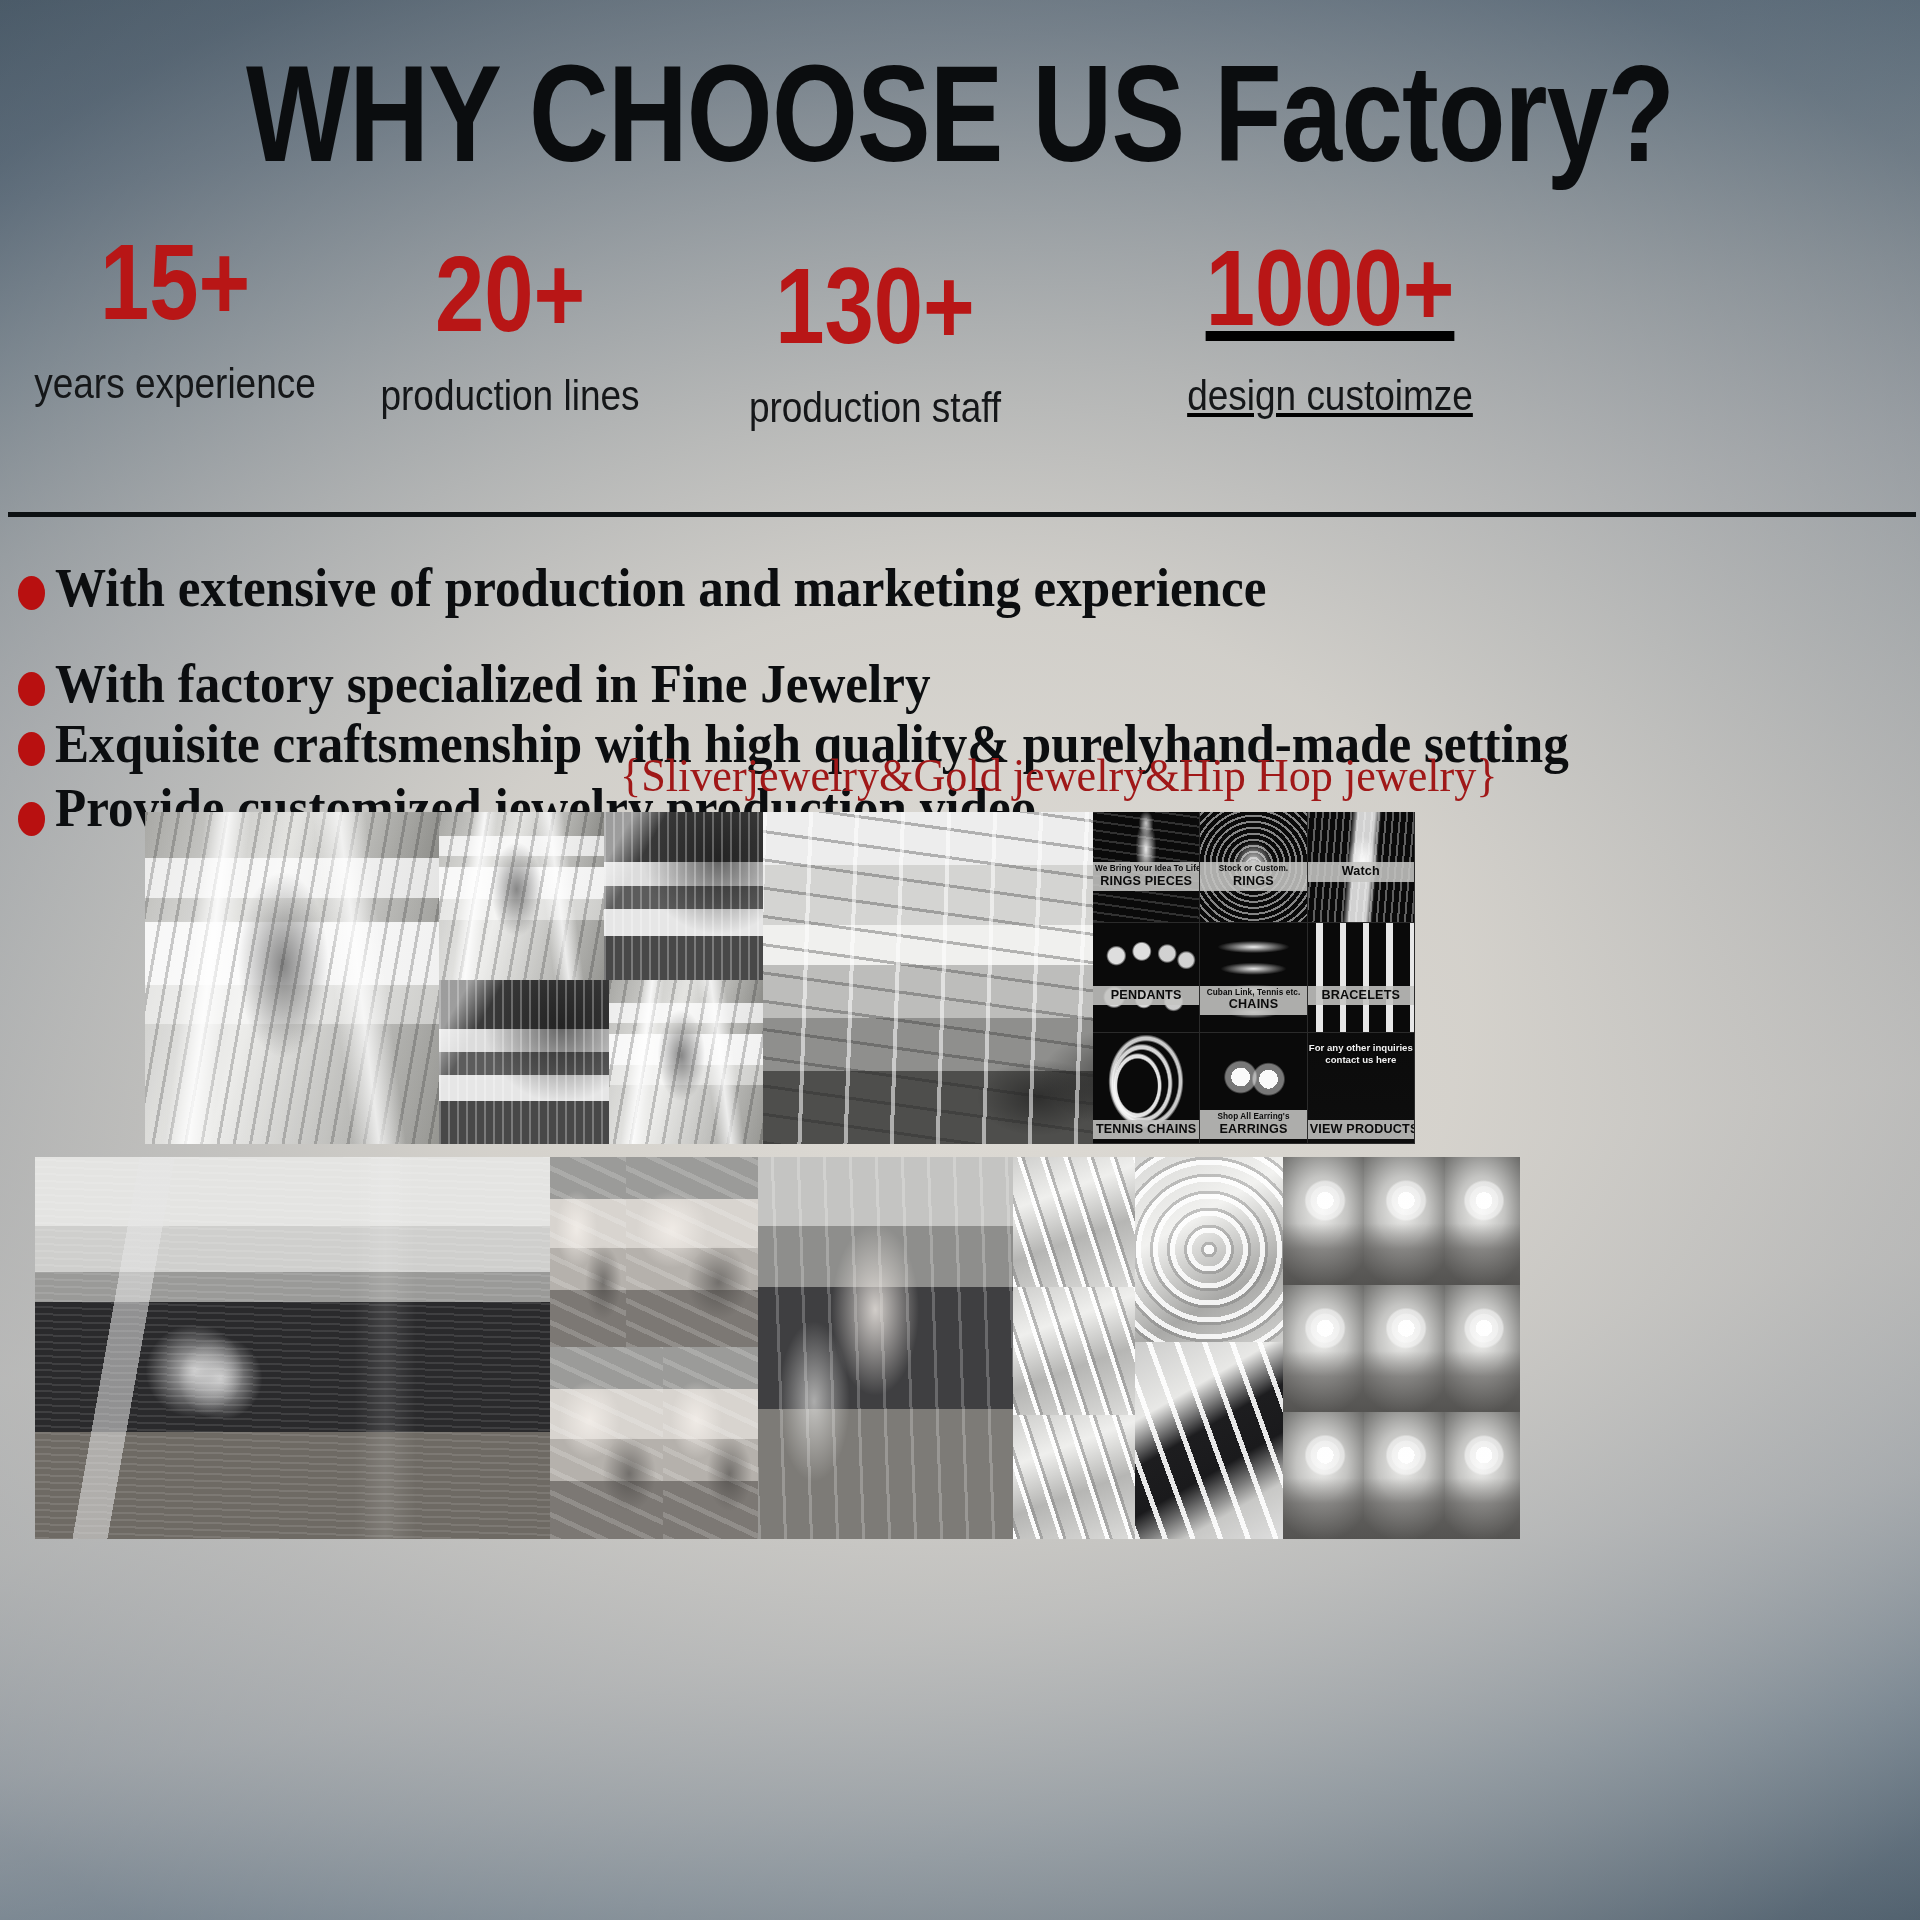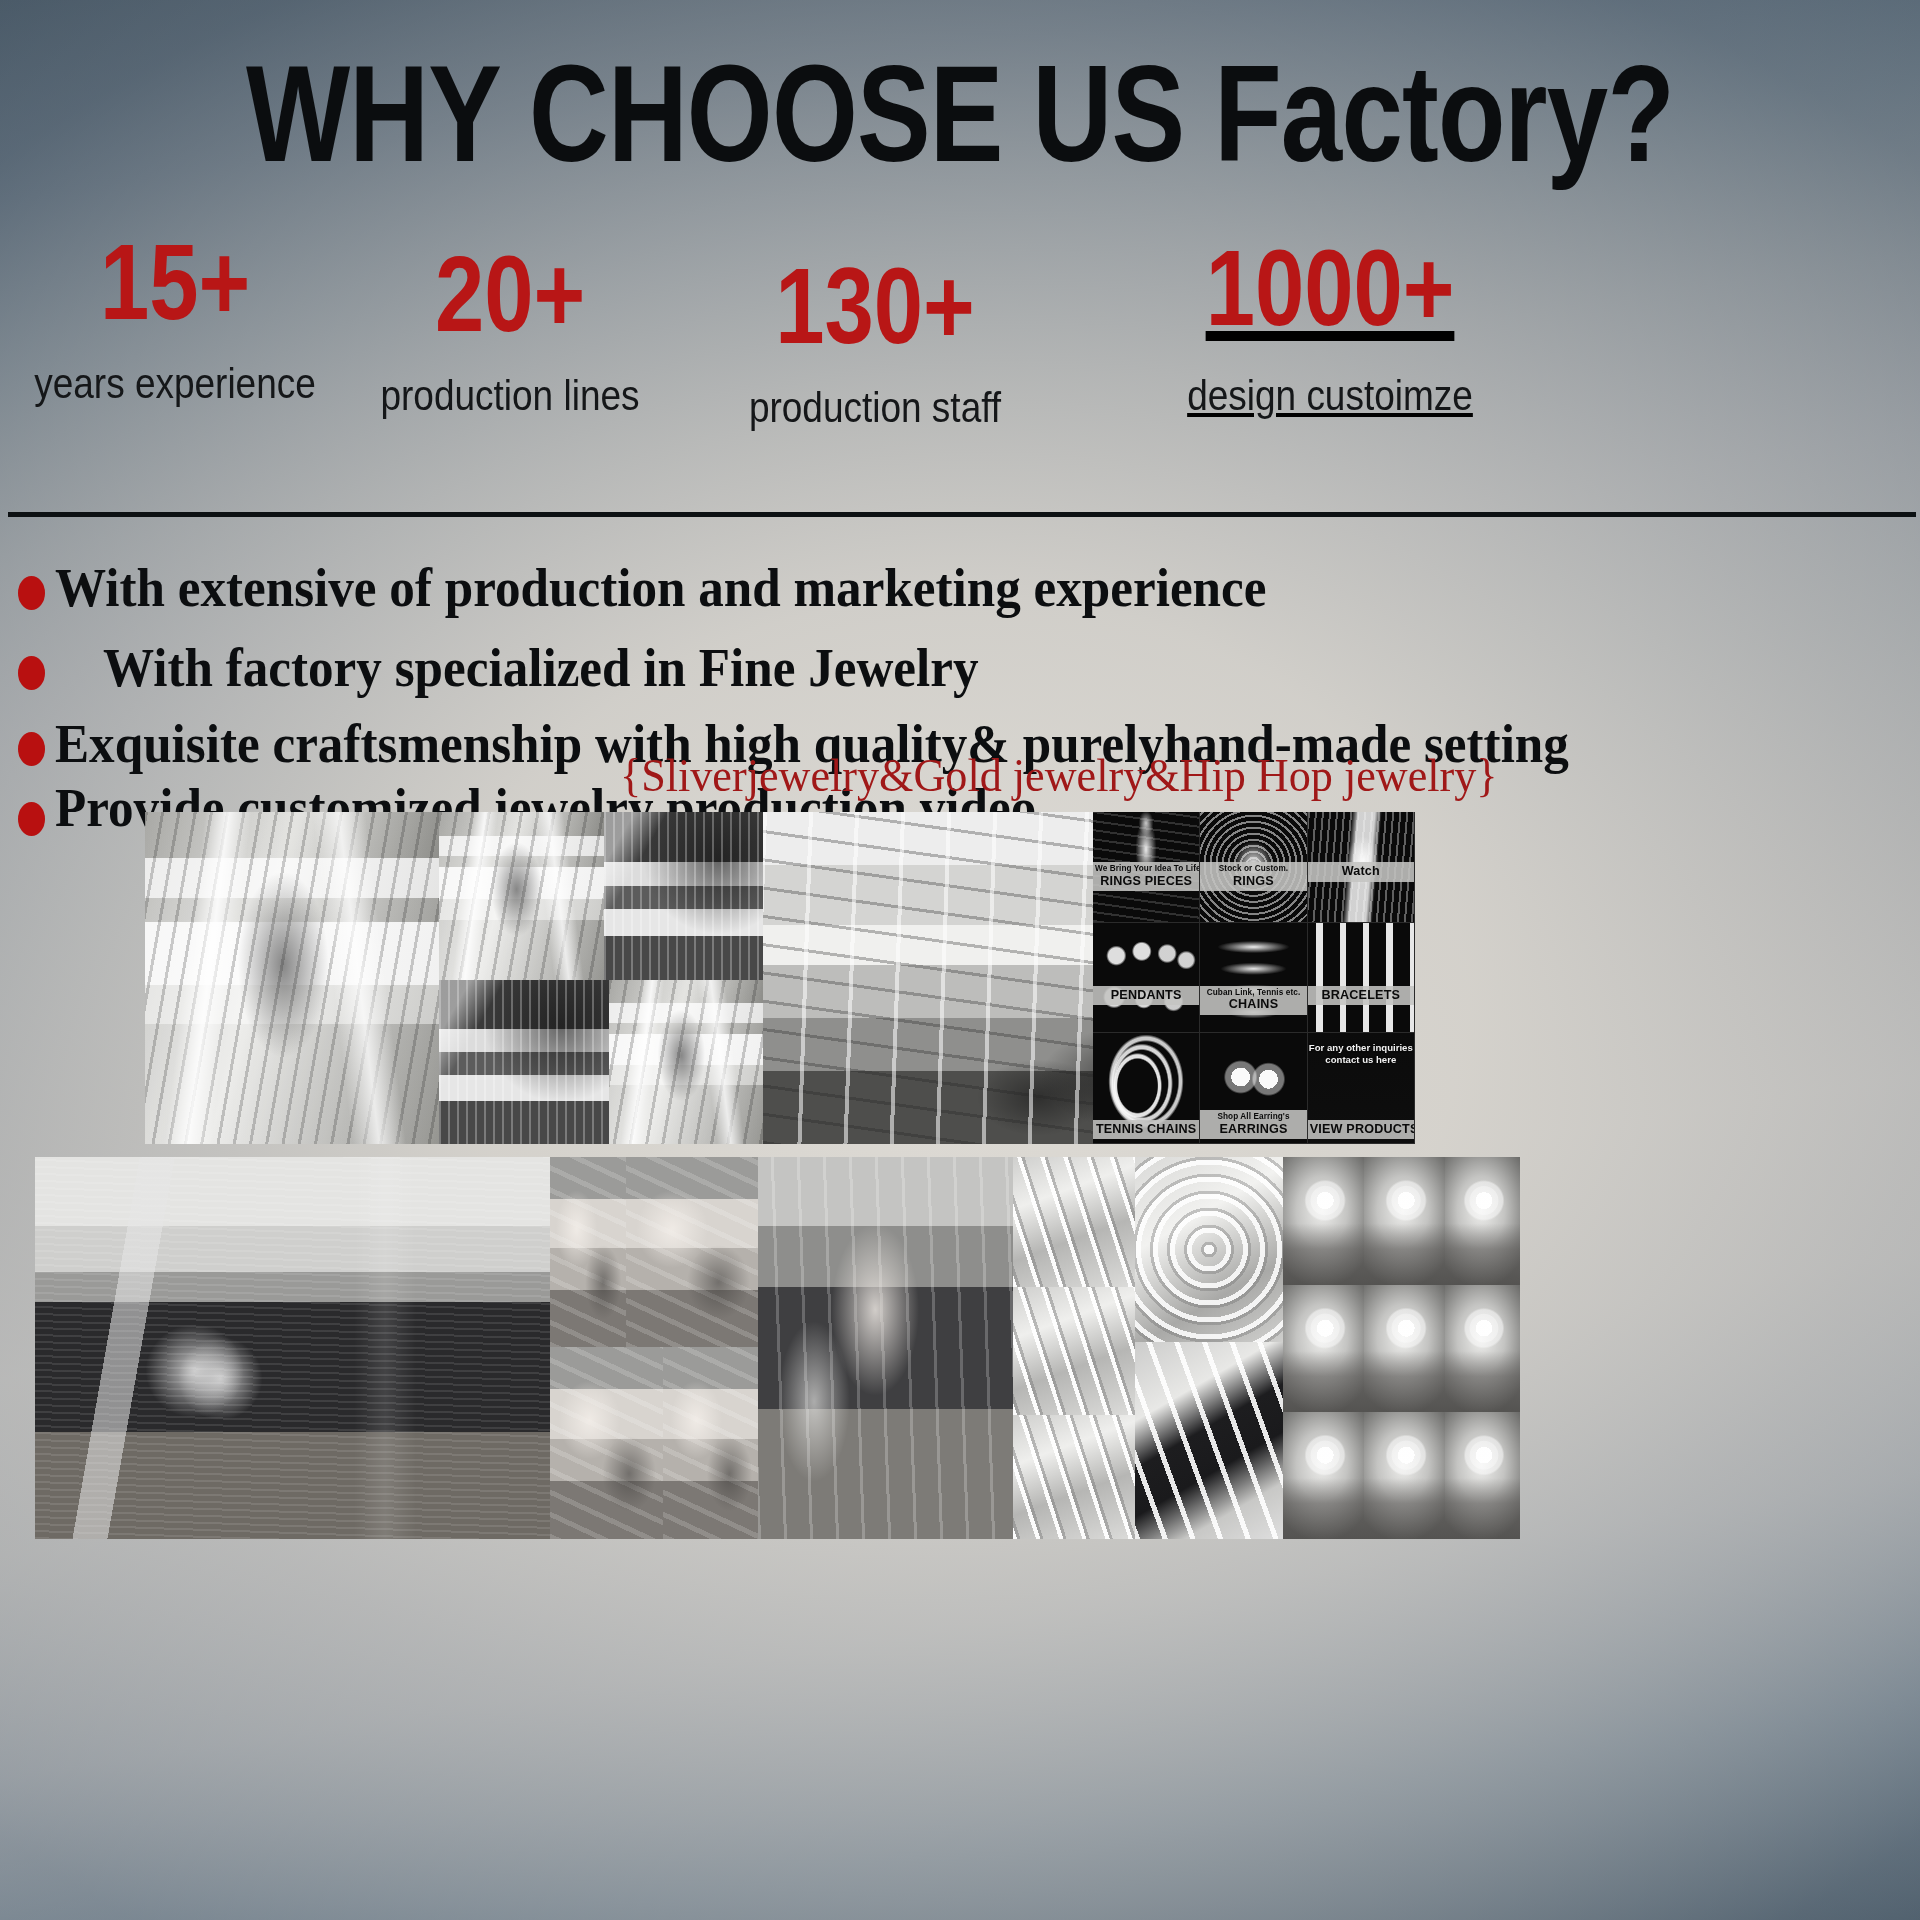--- a/index.html
+++ b/index.html
@@ -140,21 +140,21 @@
     font-family: "Liberation Serif", serif;
     font-weight: bold;
     font-size: 55px;
     line-height: 1.02;
     color: #0c0e10;
     transform: scaleX(0.93);
     transform-origin: 0 50%;
     white-space: nowrap;
   }
   #b1 { top: 0px; }
-  #b2 { top: 80px; gap: 48px; }
+  #b2 { top: 96px; }
   #b3 { top: 156px; }
   #b4 { top: 220px; align-items: flex-end; }
 
   .bullet-row.abs { position: absolute; left: 0; }
 
   #subnote {
     position: absolute;
     left: 620px;
     top: 753px;
     font-family: "Liberation Serif", serif;

